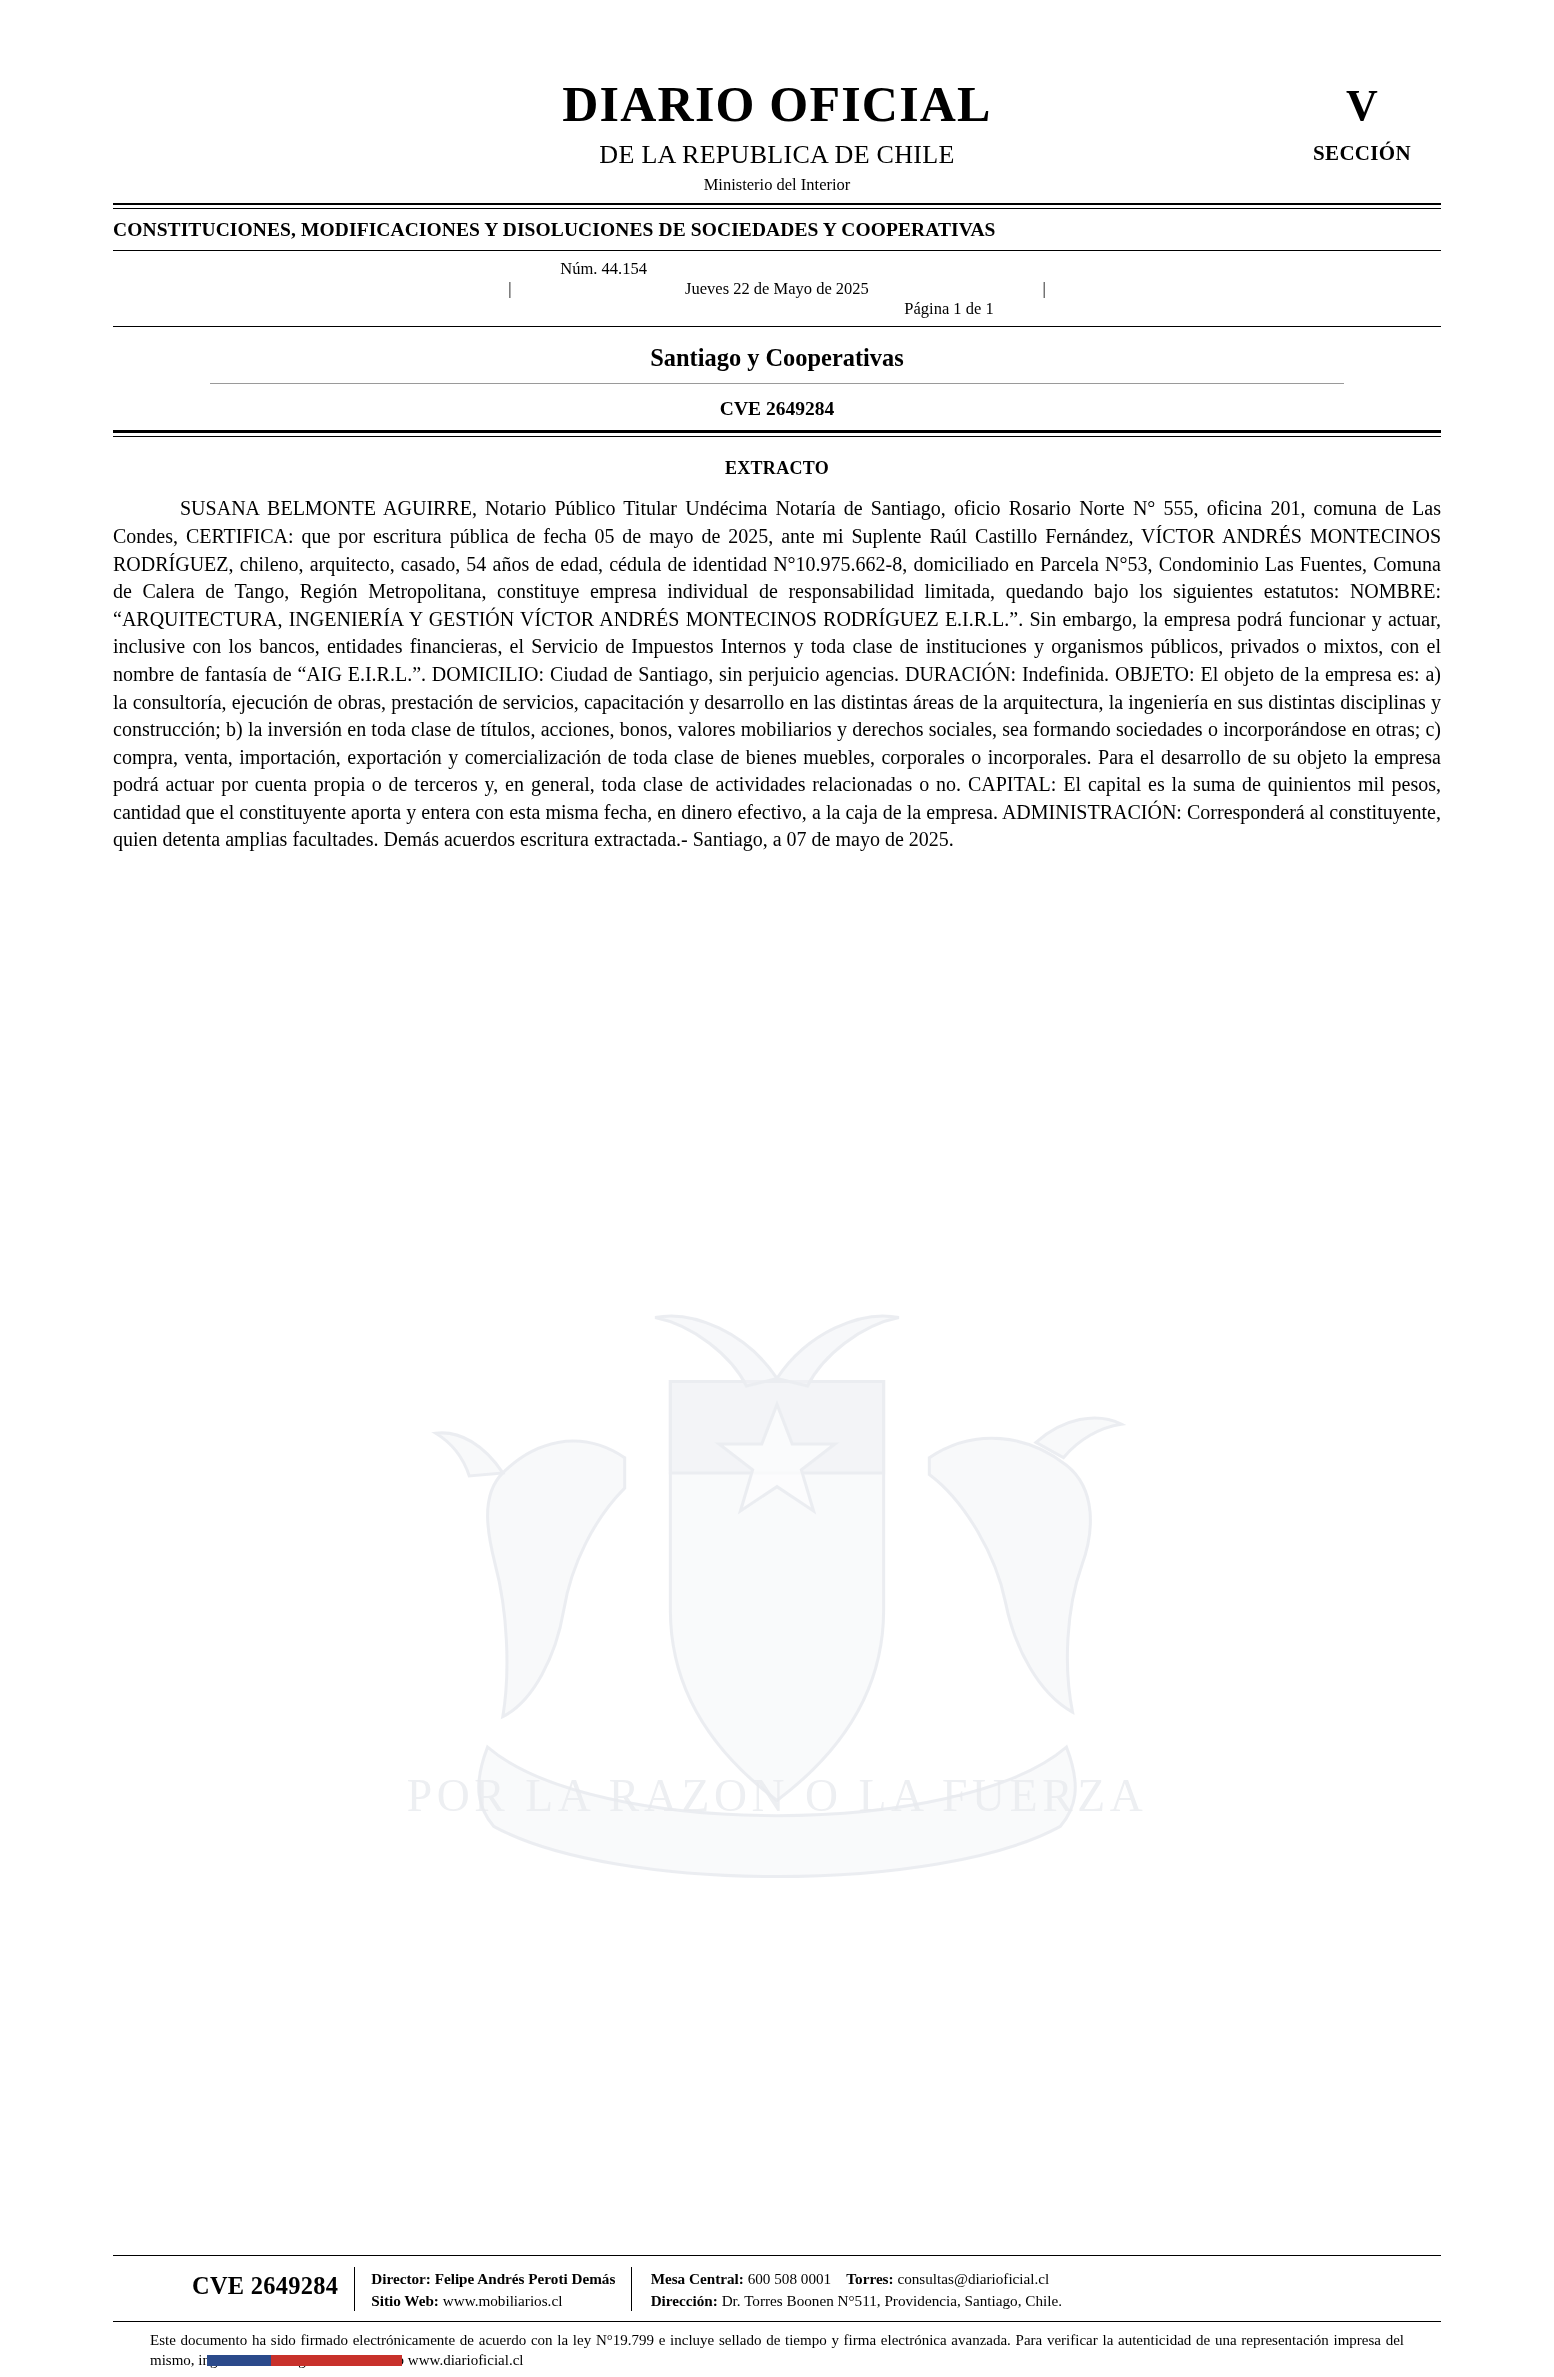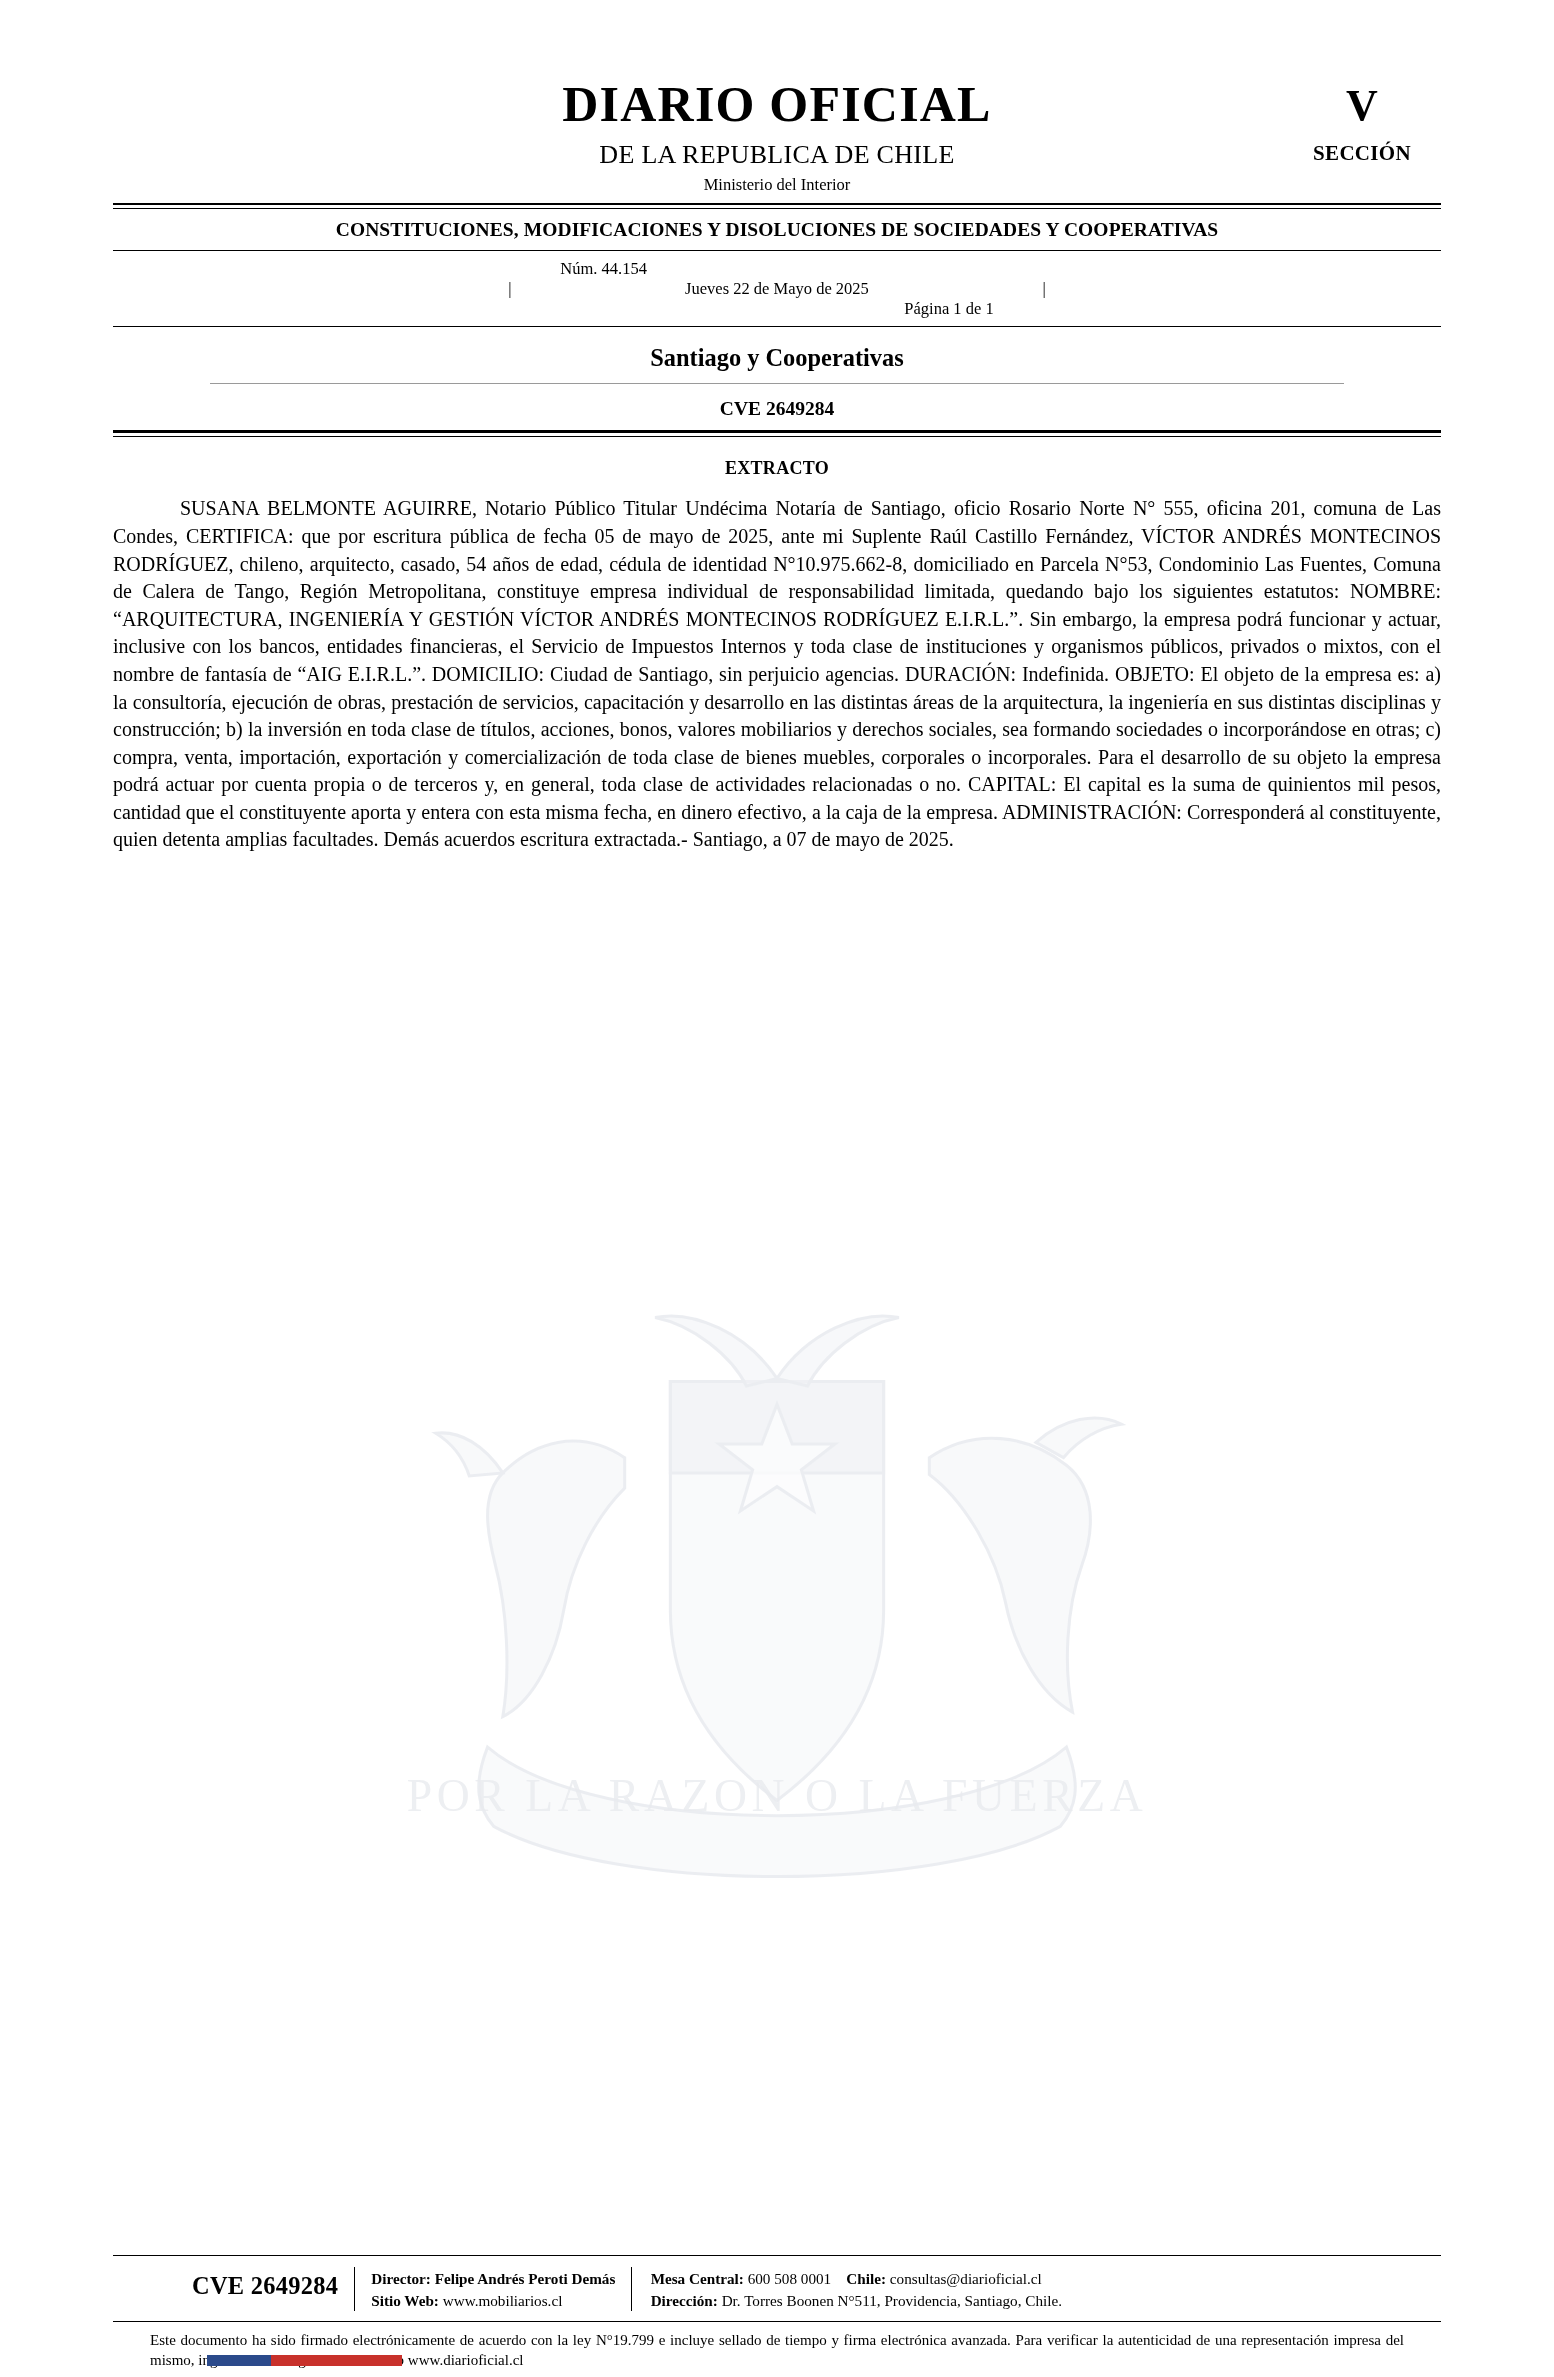--- a/index.html
+++ b/index.html
@@ -95,21 +95,21 @@
     border-top: 1.2px solid #000;
   }
   .rule-heavy-double {
     margin: 9.8px 113px 0 113px;
     border-top: 3.7px solid #000;
     border-bottom: 1.8px solid #000;
     height: 3.7px;
   }
 
   .banner {
-    text-align: center;
+    text-align: left;
     font-size: 19.5px;
     font-weight: bold;
     letter-spacing: 0.1px;
     padding: 9.8px 0 8.5px 0;
     margin: 0 113px;
   }
 
   .issue-row {
     margin: 0 113px;
     display: flex;
@@ -312,21 +312,21 @@
           <span class="footer-bold">Sitio Web:</span>
           <span>www.mobiliarios.cl</span>
         </div>
       </div>
 
       <div class="footer-col col2">
         <div>
           <span class="footer-bold">Mesa Central:</span>
           <span>600 508 0001</span>
           &nbsp;&nbsp;
-          <span class="footer-bold">Chile:</span>
+          <span class="footer-bold">Torres:</span>
           <span>consultas@diarioficial.cl</span>
         </div>
         <div>
           <span class="footer-bold">Dirección:</span>
           <span>Dr. Torres Boonen N°511, Providencia, Santiago, Chile.</span>
         </div>
       </div>
     </div>
 
     <div class="footer-rule-mid"></div>

